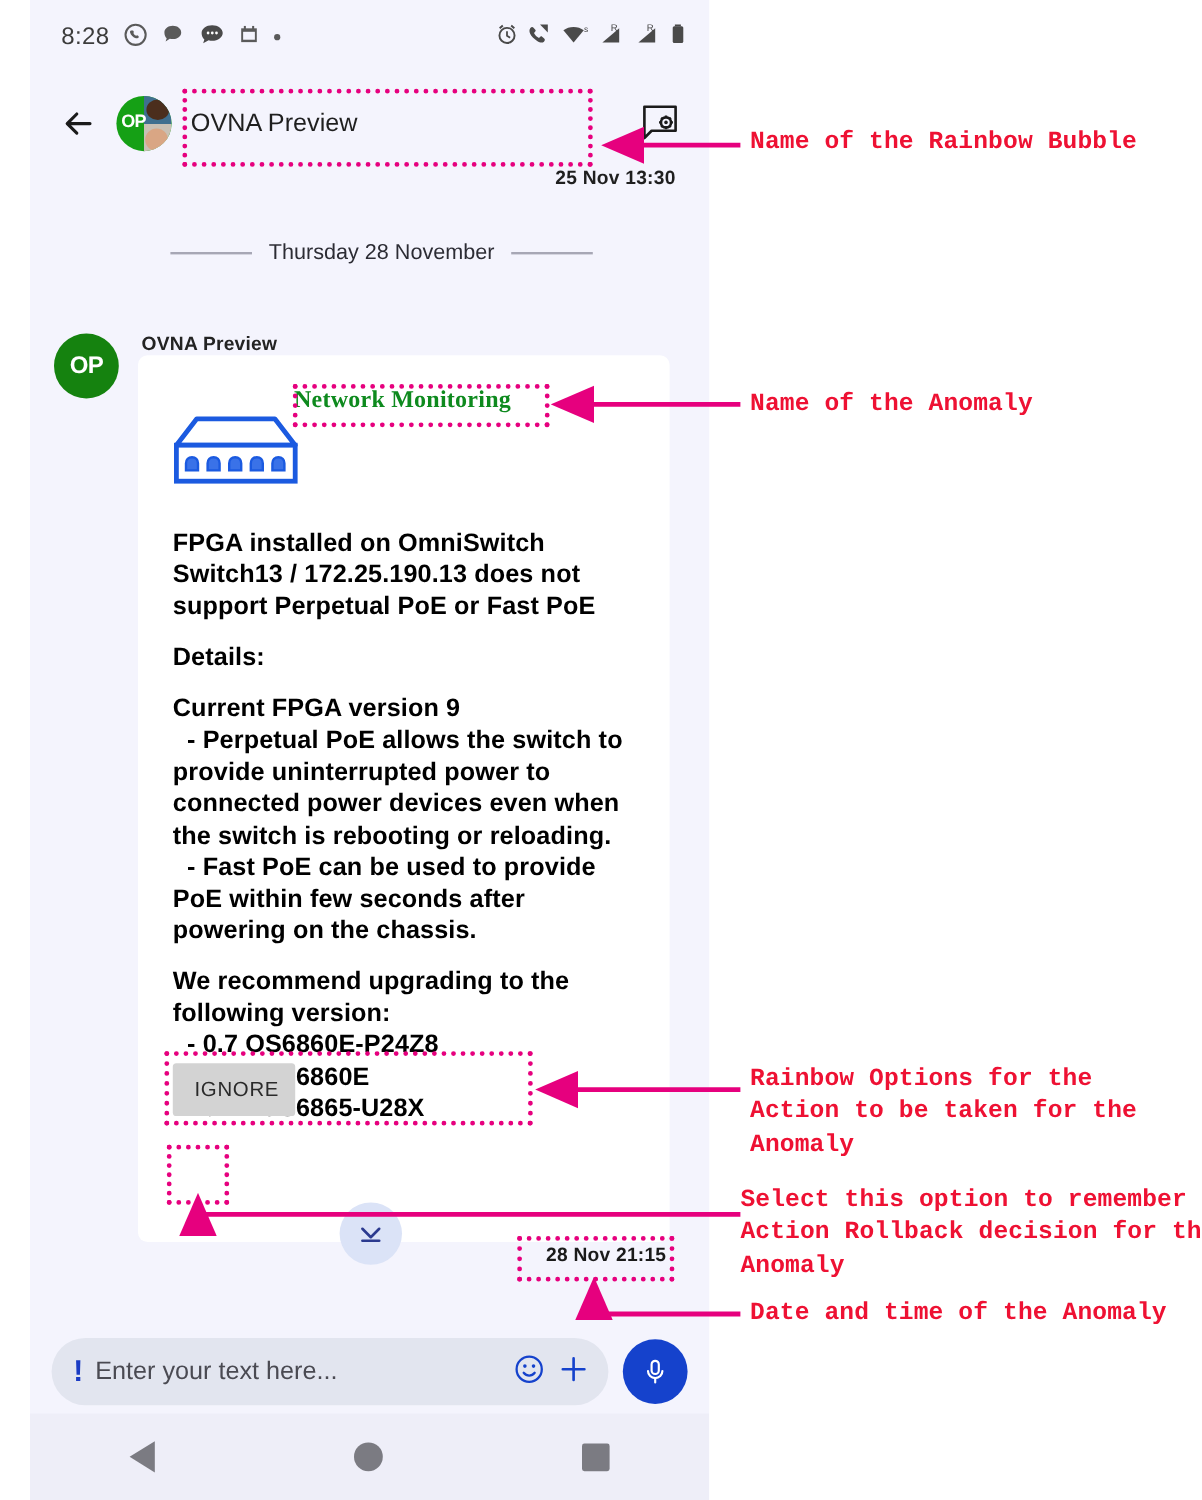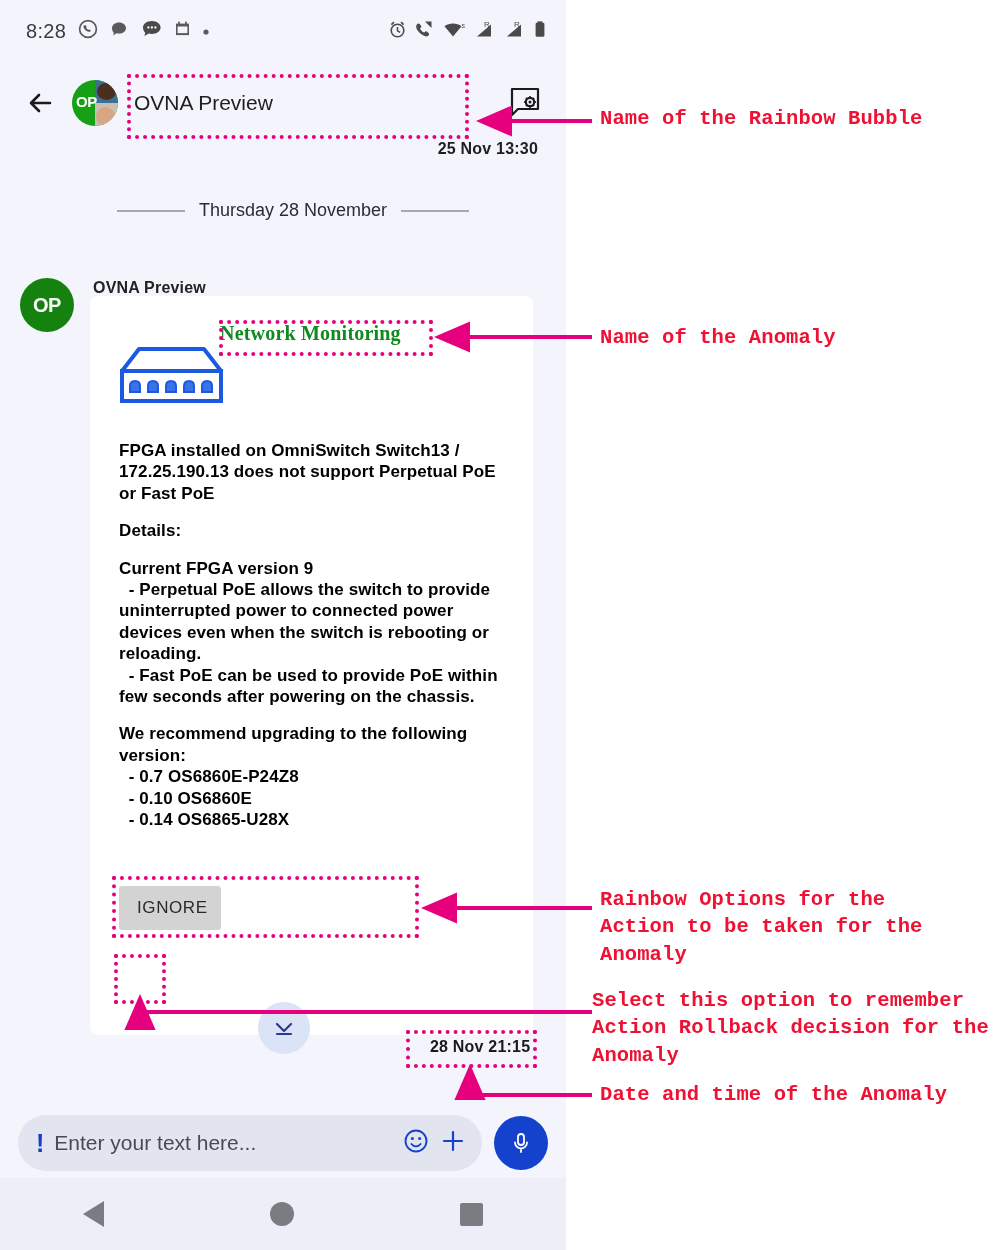--- a/index.html
+++ b/index.html
@@ -2,21 +2,21 @@
 <html><head>
 <meta charset="utf-8">
 <style>
   * { box-sizing: border-box; margin: 0; padding: 0; }
   html, body {
     width: 1002px; height: 1250px;
     background: #ffffff;
     font-family: "Liberation Sans", sans-serif;
     overflow: hidden;
   }
-  #root { position: relative; width: 898px; height: 1250px; }
+  #root { position: relative; width: 898px; height: 1250px; margin-left: 25px; }
 
   
   #phone {
     position: absolute; left: 0; top: 0;
     width: 566px; height: 1250px;
     background: #f4f4fd;
     overflow: hidden;
   }
 
   
@@ -103,21 +103,21 @@
     background: #ffffff; border-radius: 8px;
   }
   #anomaly-name {
     position: absolute; left: 130px; top: 26px;
     font-size: 20px; font-weight: bold; color: #0e8a1e; letter-spacing: .2px; font-family: Liberation Serif, serif;
   }
   #switch-icon { position: absolute; left: 28px; top: 48px; }
 
   #body-text {
     position: absolute; left: 29px; top: 144px; width: 390px;
-    font-size: 17px; font-weight: bold; color: #000; line-height: 1.26;
+    font-size: 21px; font-weight: bold; color: #000; line-height: 1.26;
     letter-spacing: .1px;
   }
   #body-text p { margin-bottom: 16px; white-space: pre-wrap; }
   #body-text p:last-child { margin-bottom: 0; }
 
   
   #btn-row { position: absolute; left: 29px; top: 590px; display: flex; gap: 14px; }
   .action-btn {
     background: #d3d3d3; border: none; border-radius: 3px;
     font-family: "Liberation Sans", sans-serif;

